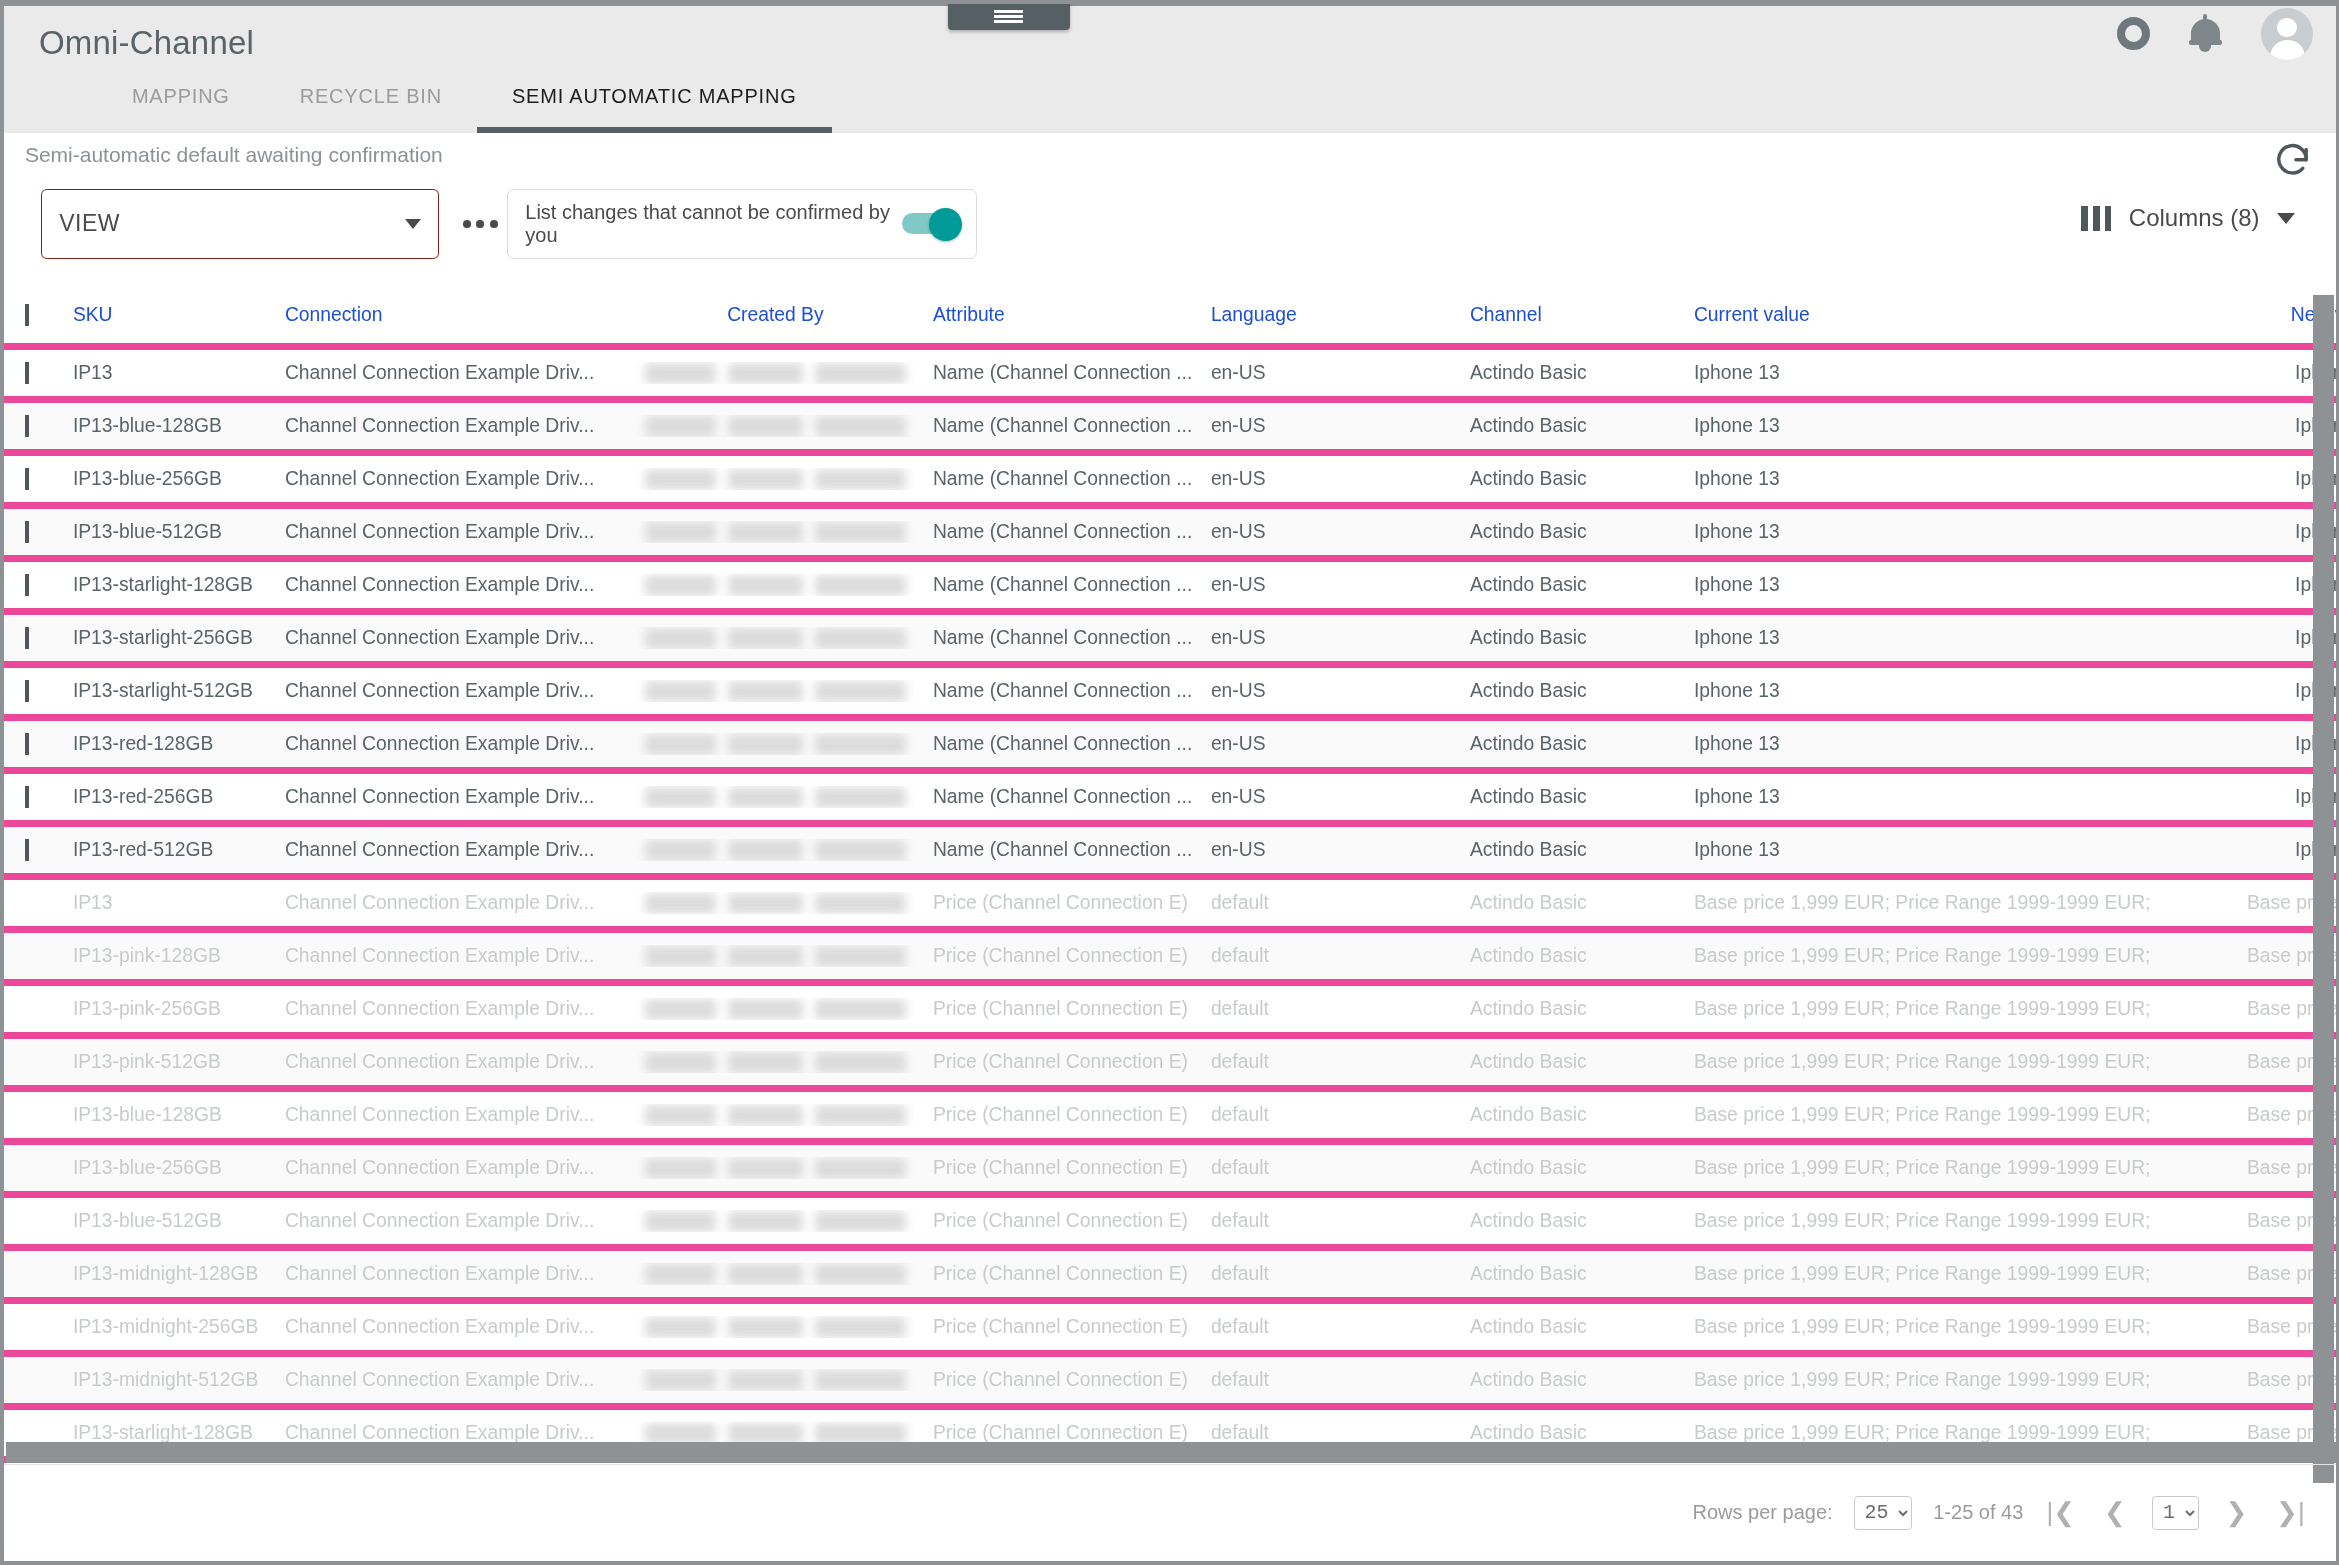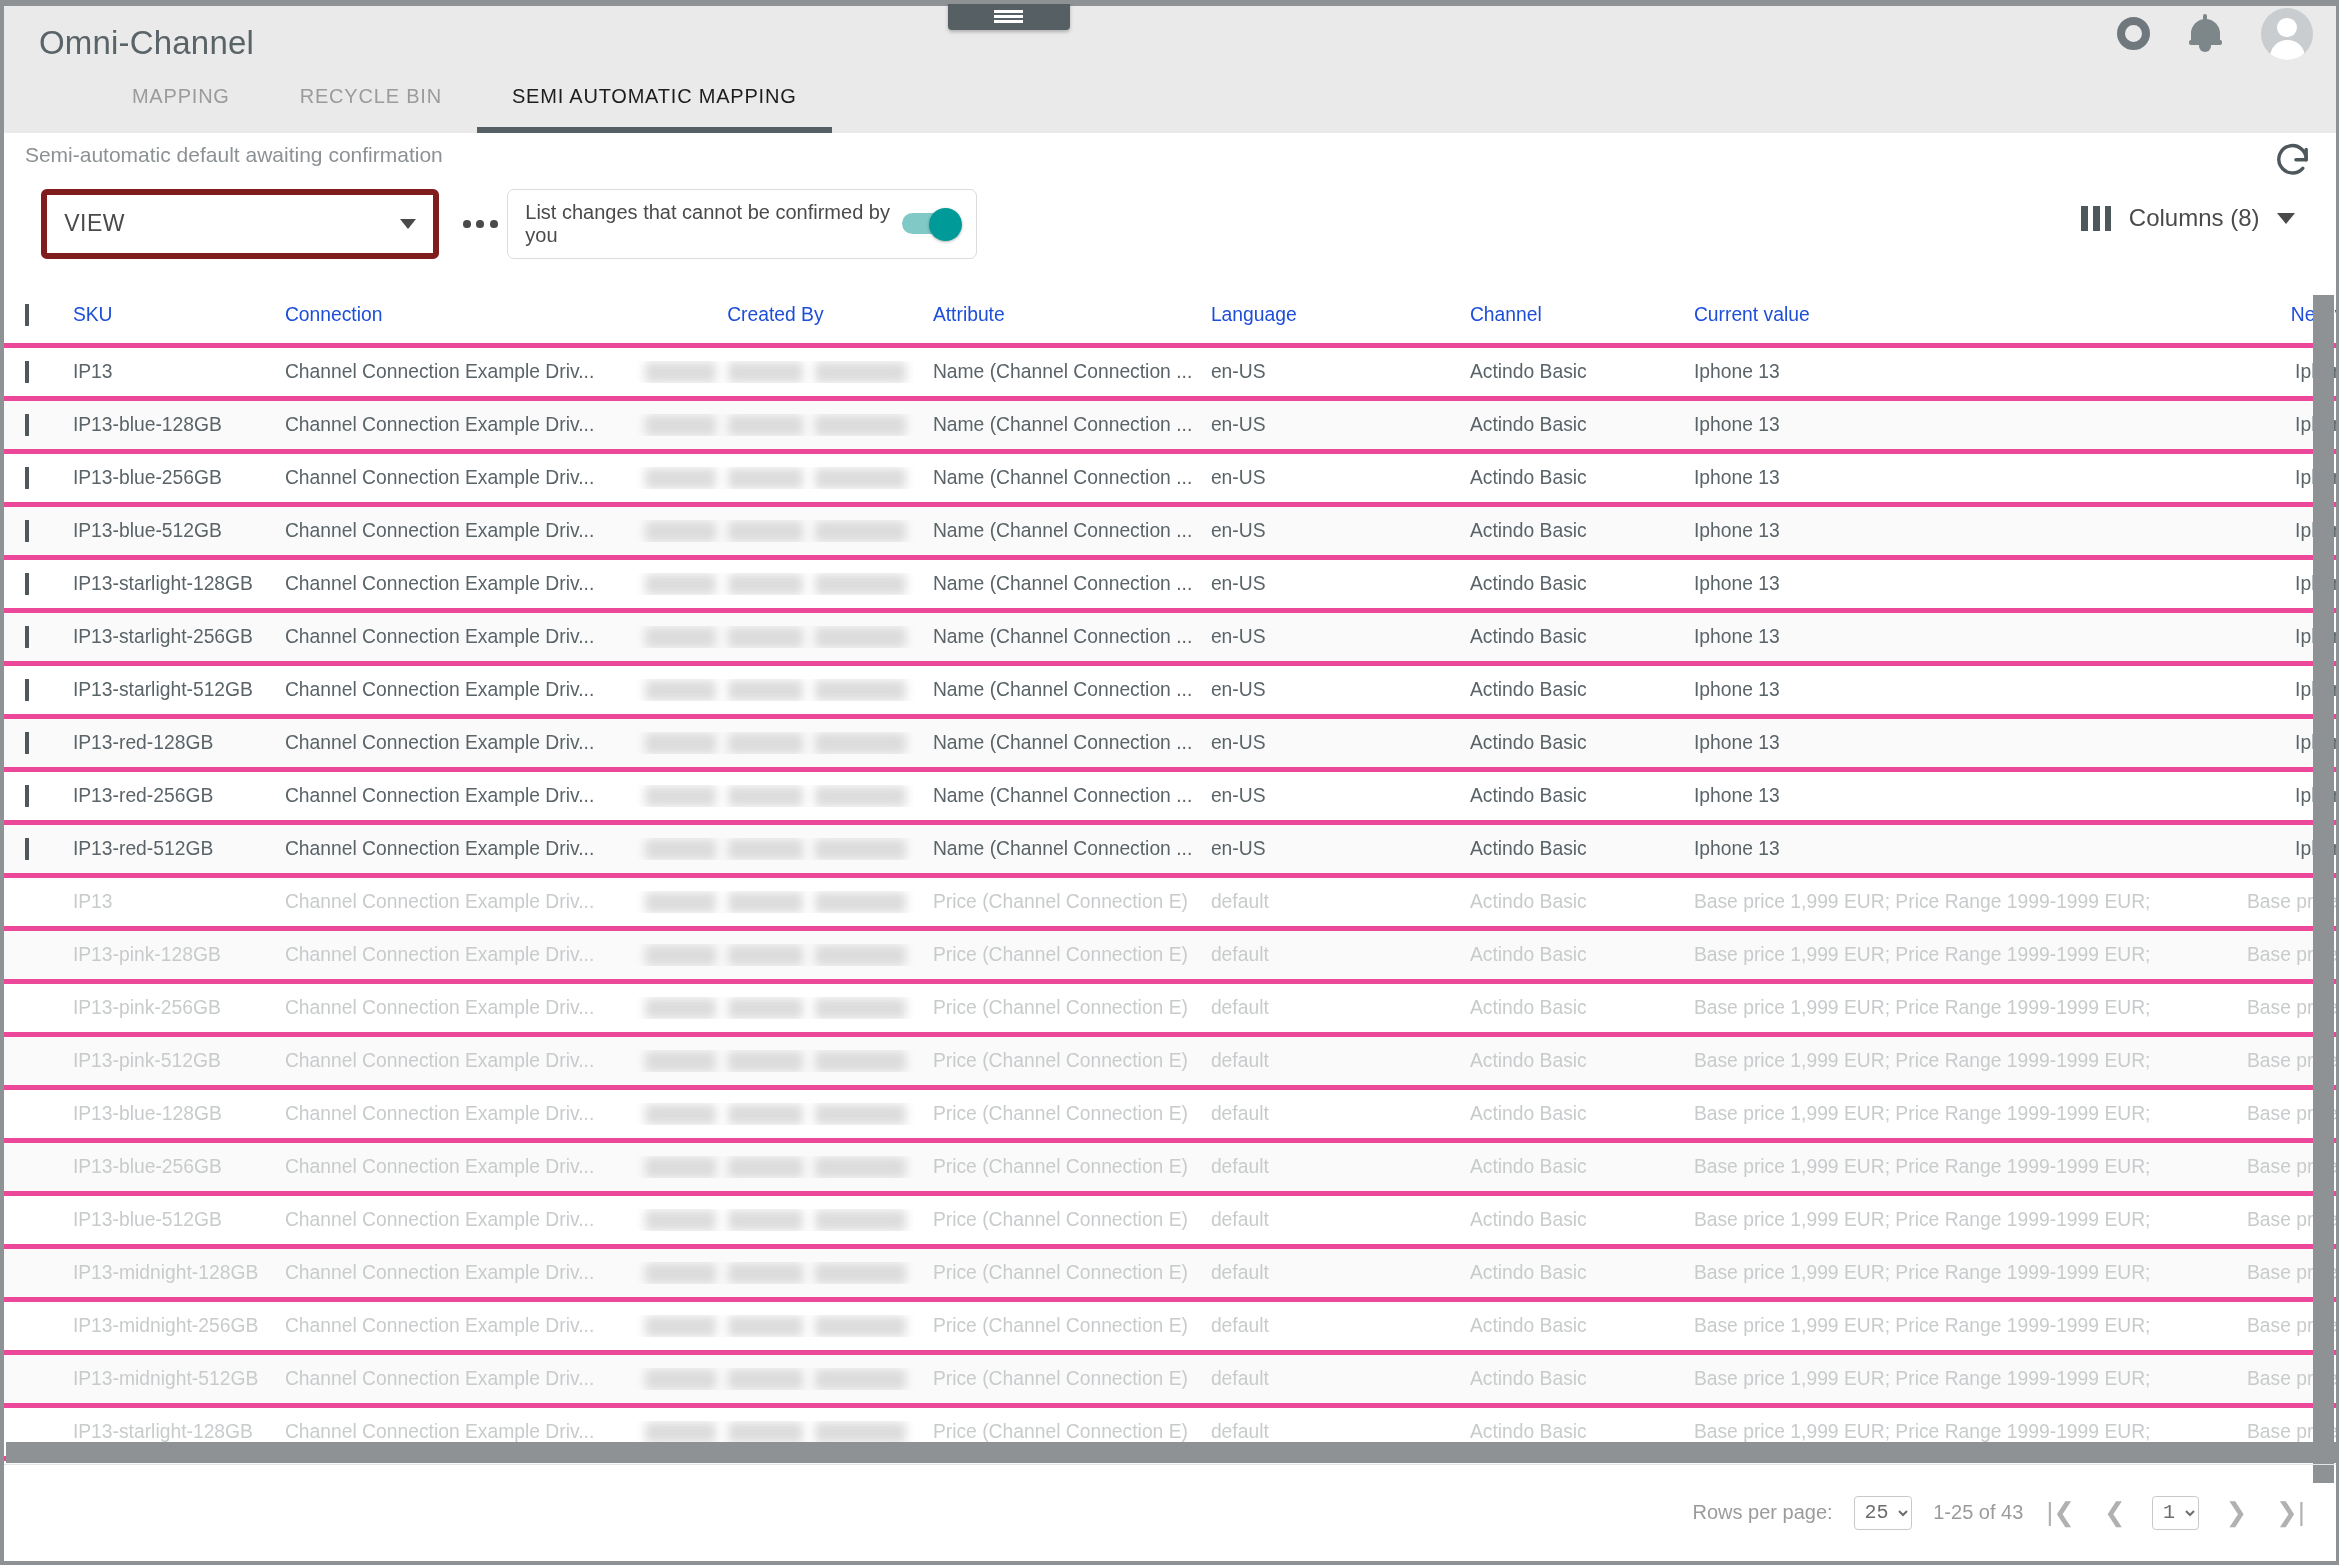--- a/index.html
+++ b/index.html
@@ -138,21 +138,21 @@
 
   .toolbar {
     position: absolute;
     left: 0; right: 0; top: 56px;
     height: 75px;
   }
   .view-select {
     position: absolute;
     left: 37px; top: 0;
     width: 398px; height: 70px;
-    border: 6px solid #7f1d1d; border-radius: 5.8px;
+    border: 1px solid #7f1d1d; border-radius: 5.8px;
     background: #fff;
     display: flex; align-items: center;
     padding: 0 17.4px;
     cursor: pointer;
   }
   .view-select .lbl { font-size: 23px; color: #4a4a4a; letter-spacing: 0.5px; }
   .caret-down {
     margin-left: auto;
     width: 0; height: 0;
     border-left: 8.7px solid transparent;
@@ -217,21 +217,21 @@
     bottom: 97px;
     overflow: hidden;
   }
   .thead, .trow {
     display: flex; align-items: center;
     height: 53px;
     padding-left: 21px;
   }
   .thead { height: 56px; }
   .thead .cell { font-size: 19.3px; color: #1d4ed8; }
-  .trow { border-top: 5px solid #ec4899; font-size: 19.3px; color: #5a6468; }
+  .trow { border-top: 7px solid #ec4899; font-size: 19.3px; color: #5a6468; }
   .trow.alt { background: #fafafa; }
   .trow.locked { color: #c8cbcc; }
   .cell { flex: 0 0 auto; overflow: hidden; white-space: nowrap; }
   .c-check { width: 48px; }
   .c-sku   { width: 212px; }
   .c-conn  { width: 333px; }
   .c-by    { width: 315px; text-align: center; }
   .c-attr  { width: 278px; }
   .c-lang  { width: 259px; }
   .c-chan  { width: 224px; }

